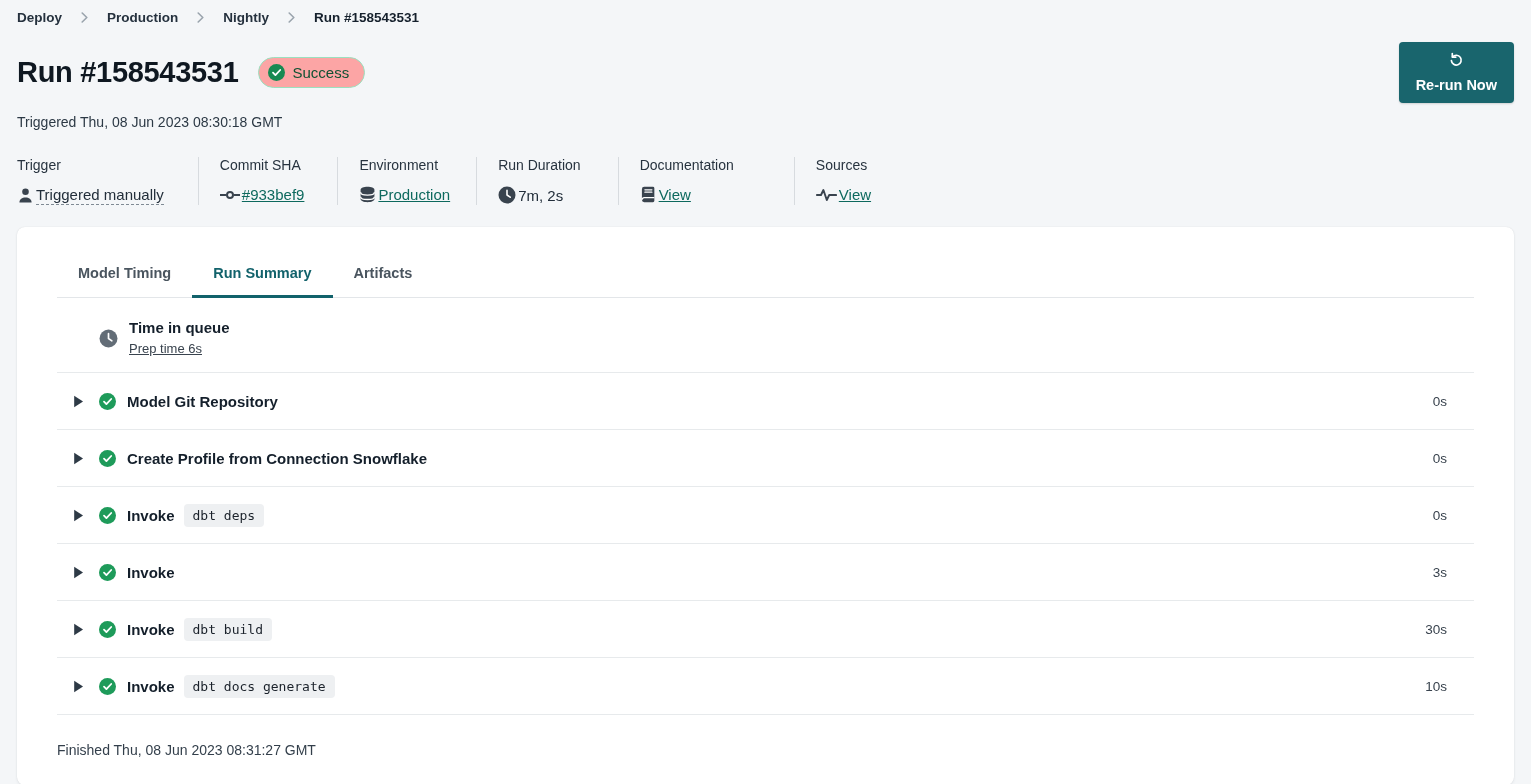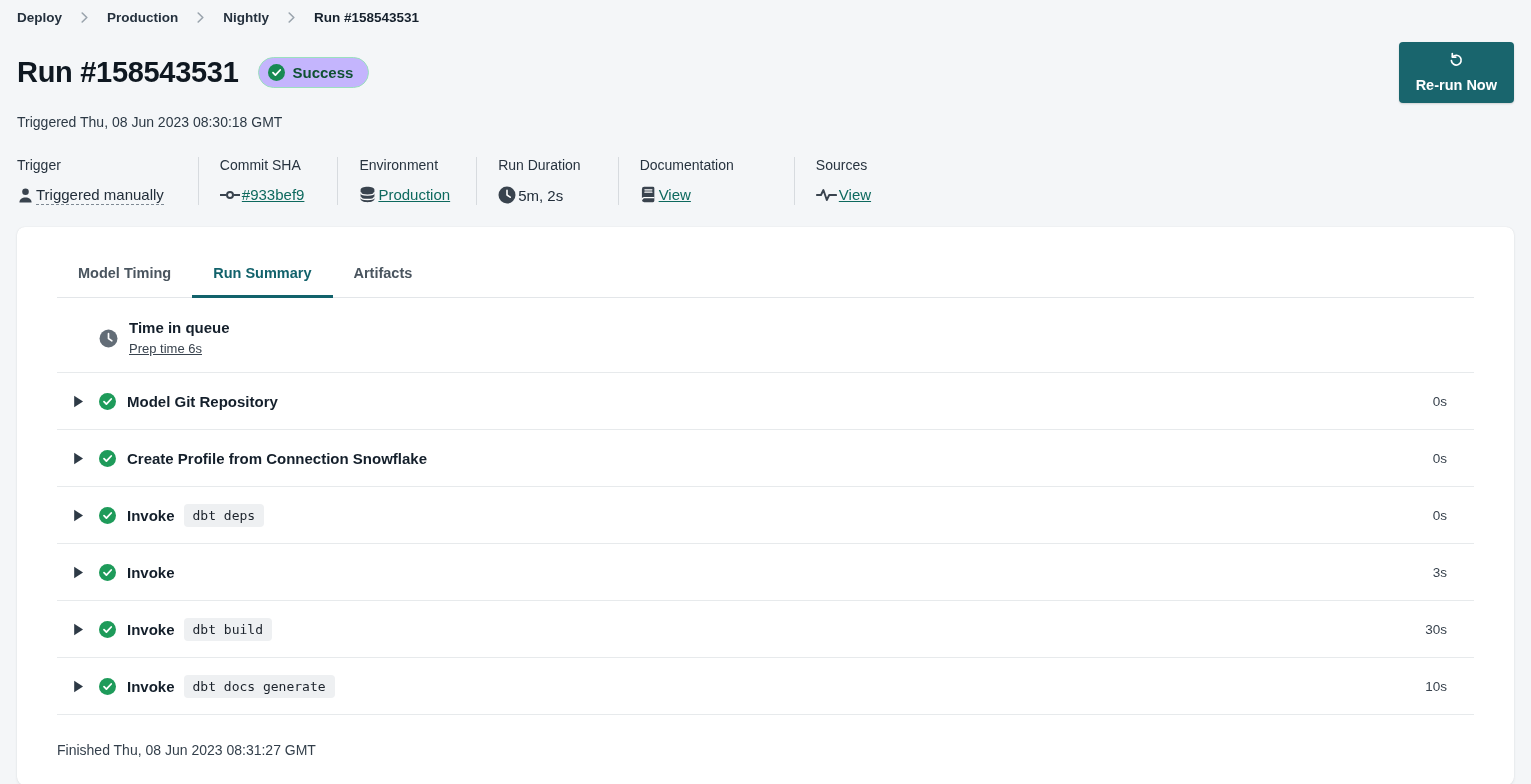--- a/index.html
+++ b/index.html
@@ -17,22 +17,22 @@
   .breadcrumb { display:flex; align-items:center; gap:19px; font-size:13.5px; font-weight:700; color:#25313e; }
   .crumb { cursor:pointer; }
   .crumb-sep { display:flex; align-items:center; color:#9aa4ad; }
   .crumb-current { color:#16212d; }
 
   
   .title-row { display:flex; align-items:center; margin-top:17px; }
   .page-title { font-size:29px; font-weight:700; color:#0f1821; letter-spacing:-0.3px; }
   .status-badge {
     margin-left:19px; display:flex; align-items:center; gap:8px;
-    background:#c4b5fd; border:1px solid #9be0bf; border-radius:999px;
-    padding:6px 15px 6px 9px; font-size:15px; color:#0f5132; font-weight:700;
+    background:#fca5a5; border:1px solid #9be0bf; border-radius:999px;
+    padding:6px 15px 6px 9px; font-size:15px; color:#0f5132; font-weight:400;
   }
   .rerun-btn {
     margin-left:auto; display:flex; align-items:center; gap:9px;
     background:#19656d; color:#ffffff; border:none; border-radius:4px;
     padding:10px 17px; font-size:14.5px; font-weight:600; cursor:pointer;
     font-family:"Liberation Sans", sans-serif;
     box-shadow:0 1px 2px rgba(0,0,0,.15);
     flex-direction:column;
   }
   .triggered { margin-top:11px; font-size:14px; color:#2c3945; }
@@ -174,21 +174,21 @@
 
     <div class="meta-col" style="padding-right:37px">
       <div class="meta-label">Run Duration</div>
       <div class="meta-value">
         <span class="meta-icon">
             <svg width="18" height="18" viewBox="0 0 18 18">
               <circle cx="9" cy="9" r="8.5" fill="#39434e"></circle>
               <path d="M9 4.4 V9 l3.2 2.2" stroke="#ffffff" stroke-width="1.6" fill="none" stroke-linecap="round" stroke-linejoin="round"></path>
             </svg>
           </span>
-        <span>5m, 2s</span>
+        <span>7m, 2s</span>
       </div>
     </div>
 
     <div class="meta-col" style="padding-right:60px">
       <div class="meta-label">Documentation</div>
       <div class="meta-value">
         <span class="meta-icon">
             <svg width="17" height="17" viewBox="0 0 16 16">
               <path d="M4 0.8 h8.2 a1.3 1.3 0 0 1 1.3 1.3 v11.8 a1.3 1.3 0 0 1-1.3 1.3 H4 A2.2 2.2 0 0 1 1.8 13 V3 A2.2 2.2 0 0 1 4 0.8 Z" fill="#39434e"></path>
               <path d="M4.6 3.6 h6.6 M4.6 5.8 h6.6" stroke="#ffffff" stroke-width="1.2" stroke-linecap="round"></path>

